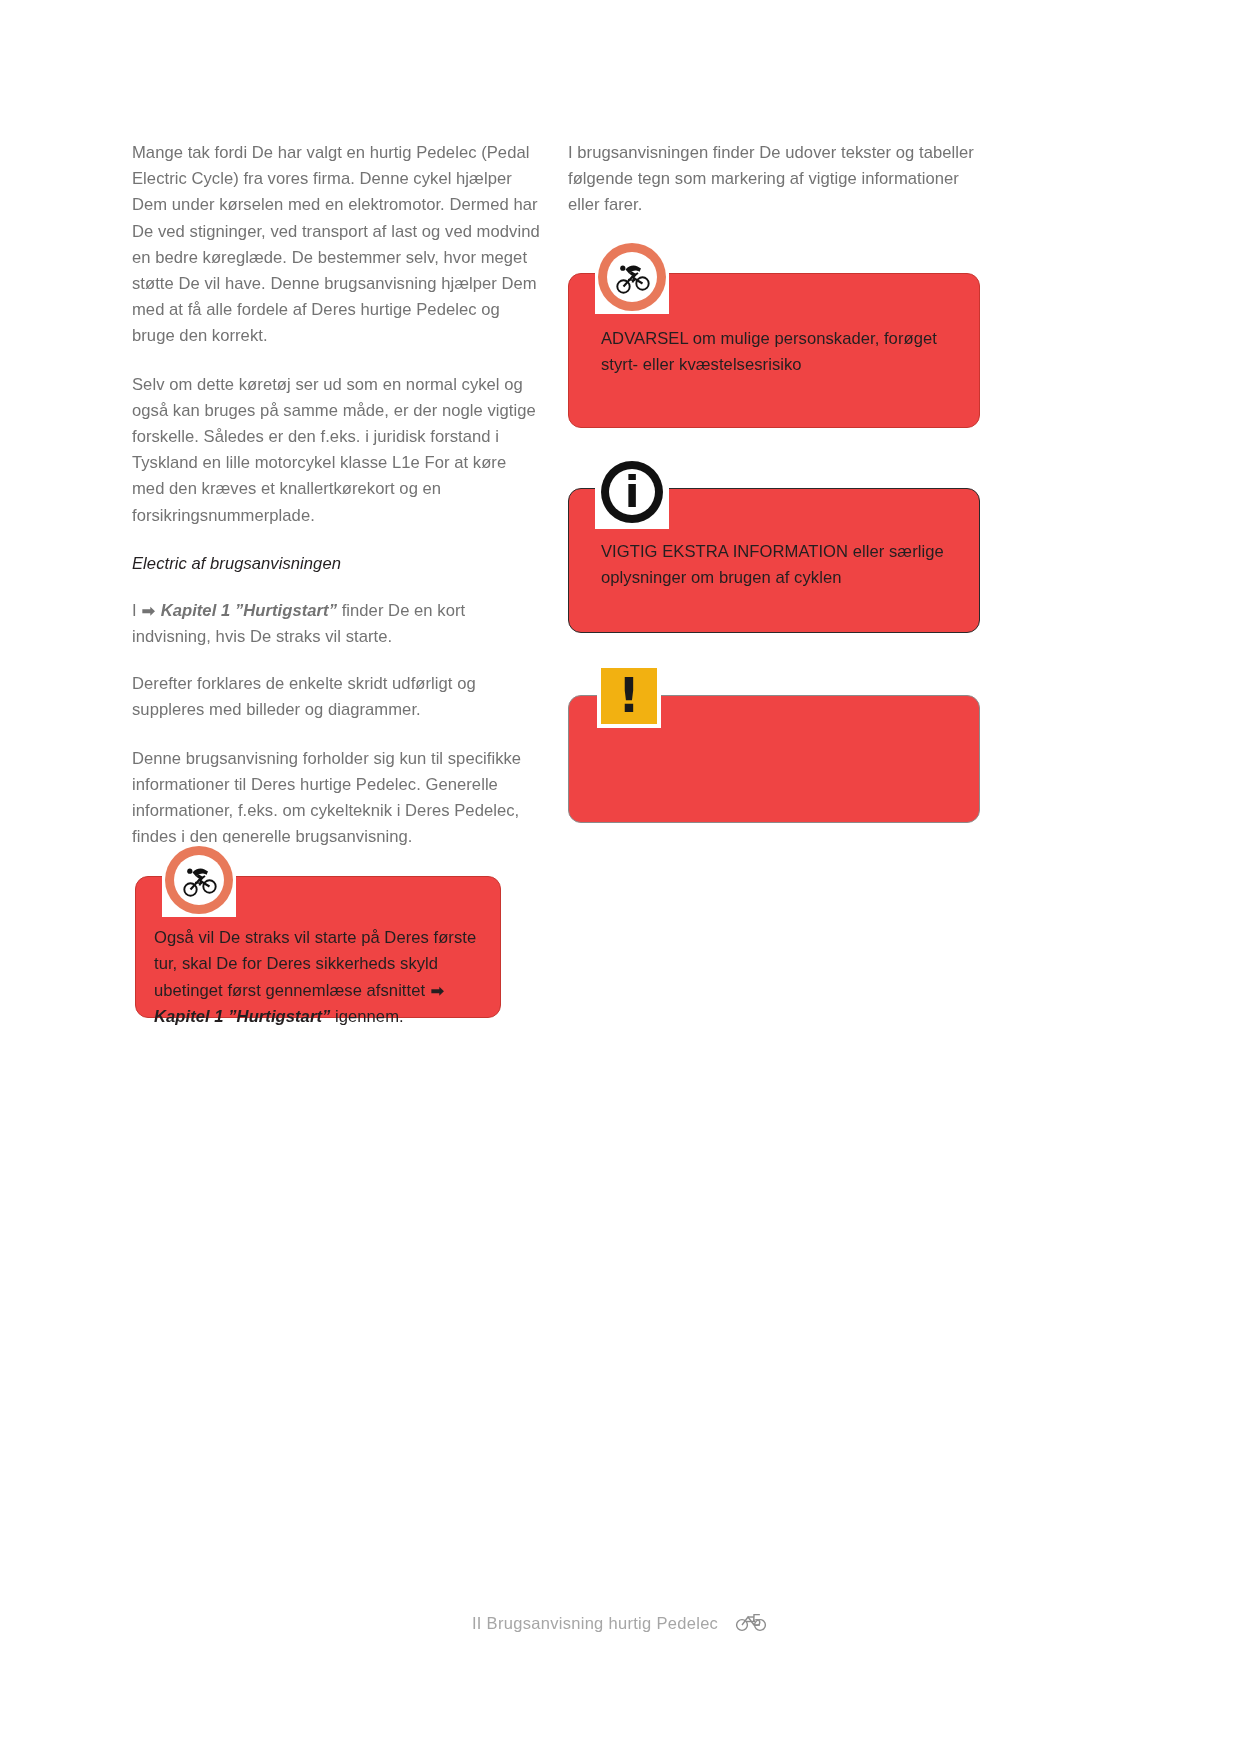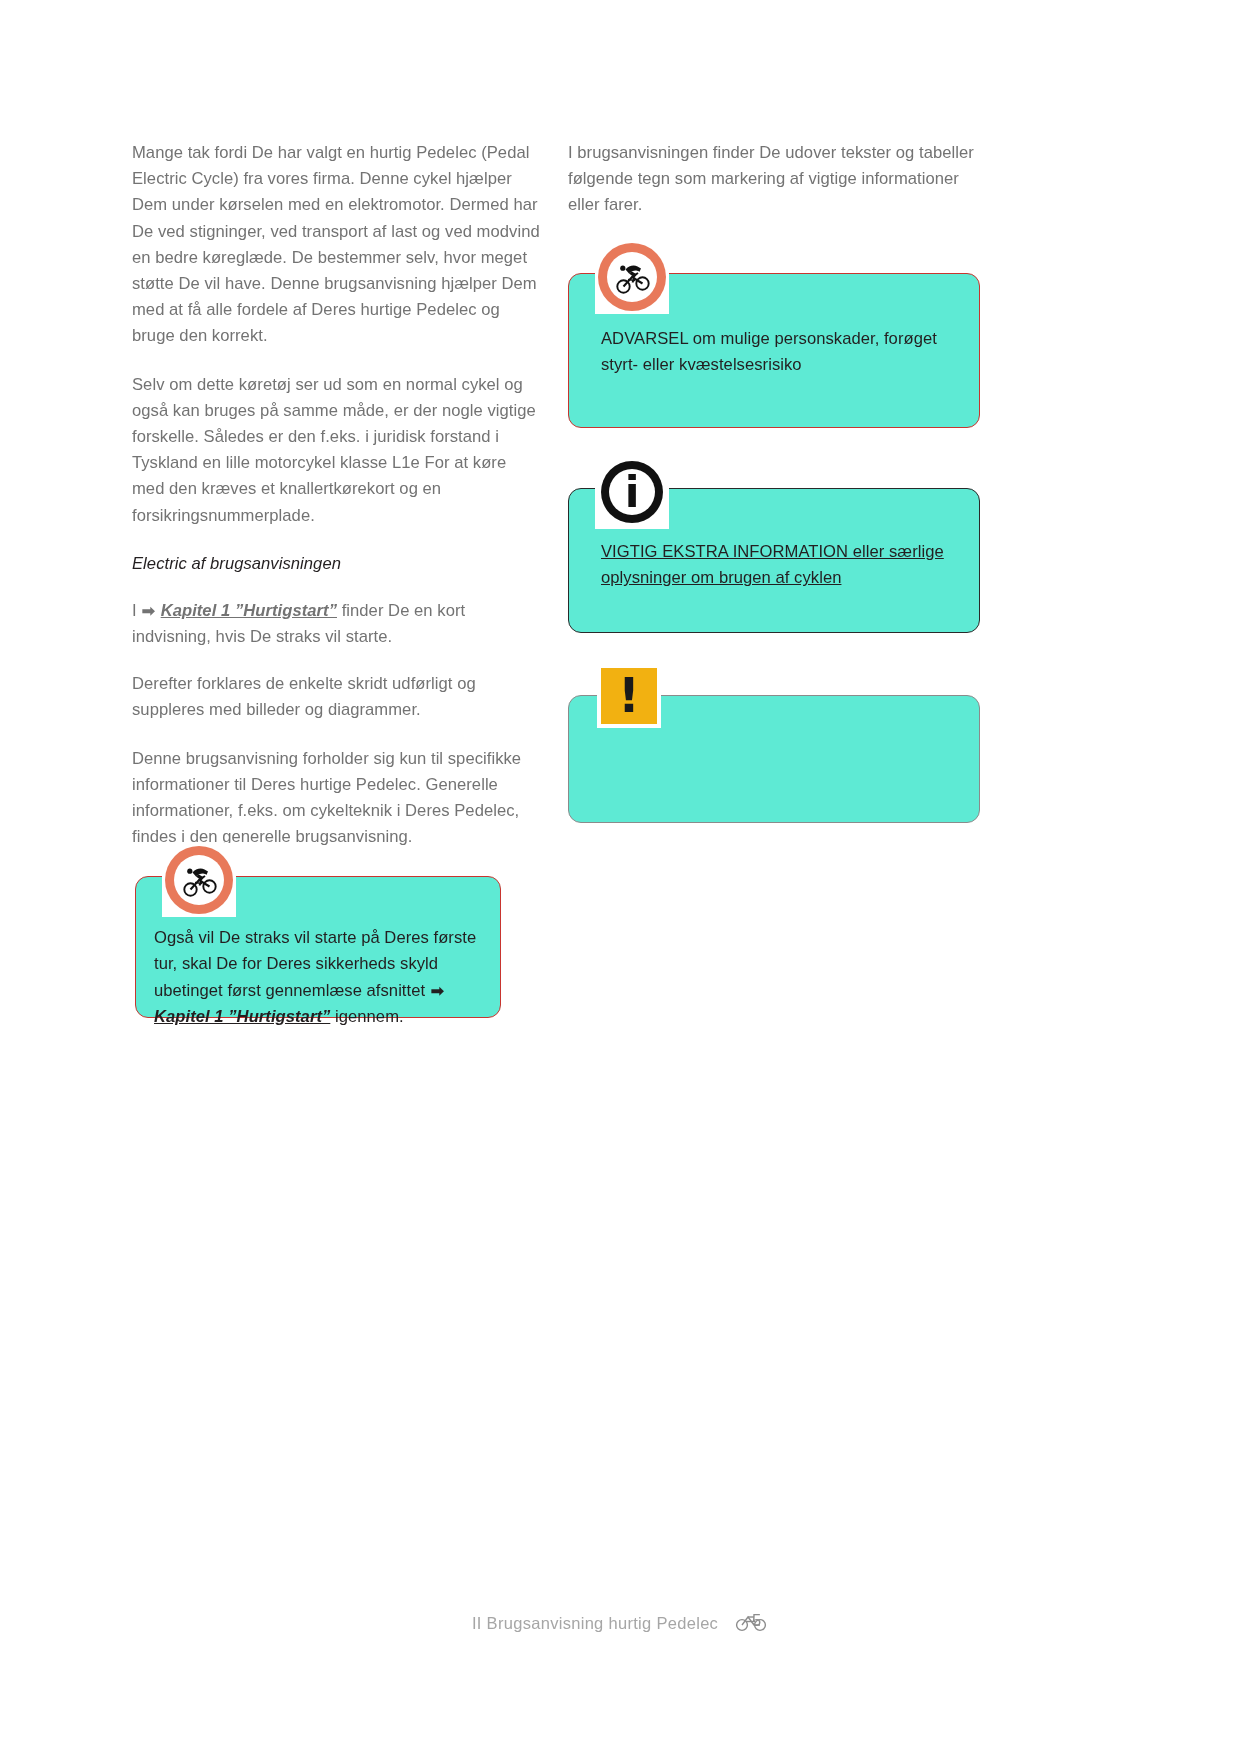--- a/index.html
+++ b/index.html
@@ -40,35 +40,34 @@
     font-style:italic;
     font-size:16.6px;
     line-height:26px;
     color:#231f20;
     margin-bottom:21px;
     letter-spacing:0.05px;
   }
   .ref {
     font-style:italic;
     font-weight:700;
-    text-decoration:underline;
   }
   .arrow-glyph {
     display:inline-block;
     font-weight:700;
     font-size:15px;
     transform:scaleX(1.05);
     padding:0 1px;
   }
 
   
   .callout {
     position:relative;
     border-radius:13px;
-    background:#5eead4;
+    background:#ef4444;
   }
   .callout .cbody {
     font-size:16.6px;
     line-height:26.4px;
     color:#231f20;
     letter-spacing:0.05px;
   }
   .callout.red     { border:1.7px solid #c8352f; }
   .callout.dark    { border:1.9px solid #2a2a2a; }
   .callout.grey    { border:1.6px solid #8b8b8b; }
@@ -153,21 +152,21 @@
   #box-advarsel {
     position:absolute; left:568px; top:273px;
     width:412px; height:155px;
   }
   #box-advarsel .cbody { padding:52px 24px 0 32px; }
 
   #box-info {
     position:absolute; left:568px; top:488px;
     width:412px; height:145px;
   }
-  #box-info .cbody { padding:50px 24px 0 32px;text-decoration:underline; }
+  #box-info .cbody { padding:50px 24px 0 32px; }
 
   #box-henvisning {
     position:absolute; left:568px; top:695px;
     width:412px; height:128px;
   }
   #box-henvisning .cbody { padding:48px 24px 0 32px; }
 
   #box-quickstart {
     position:absolute; left:135px; top:876px;
     width:366px; height:142px;

